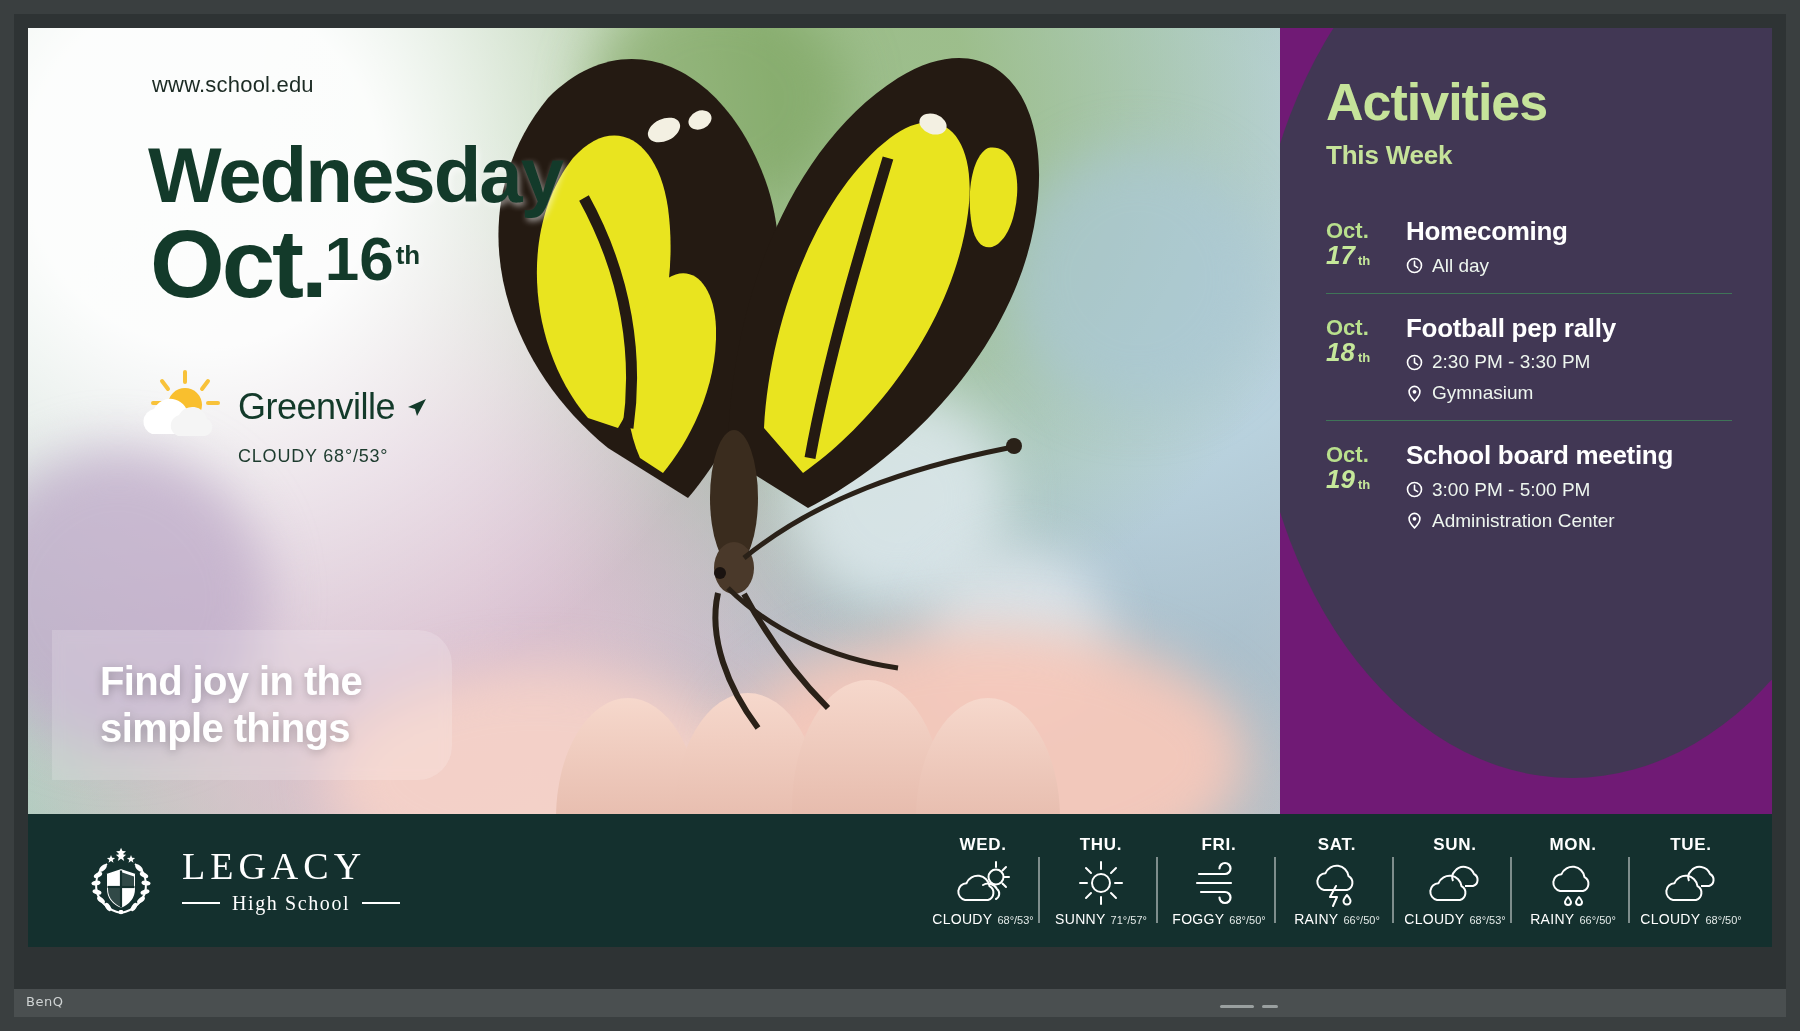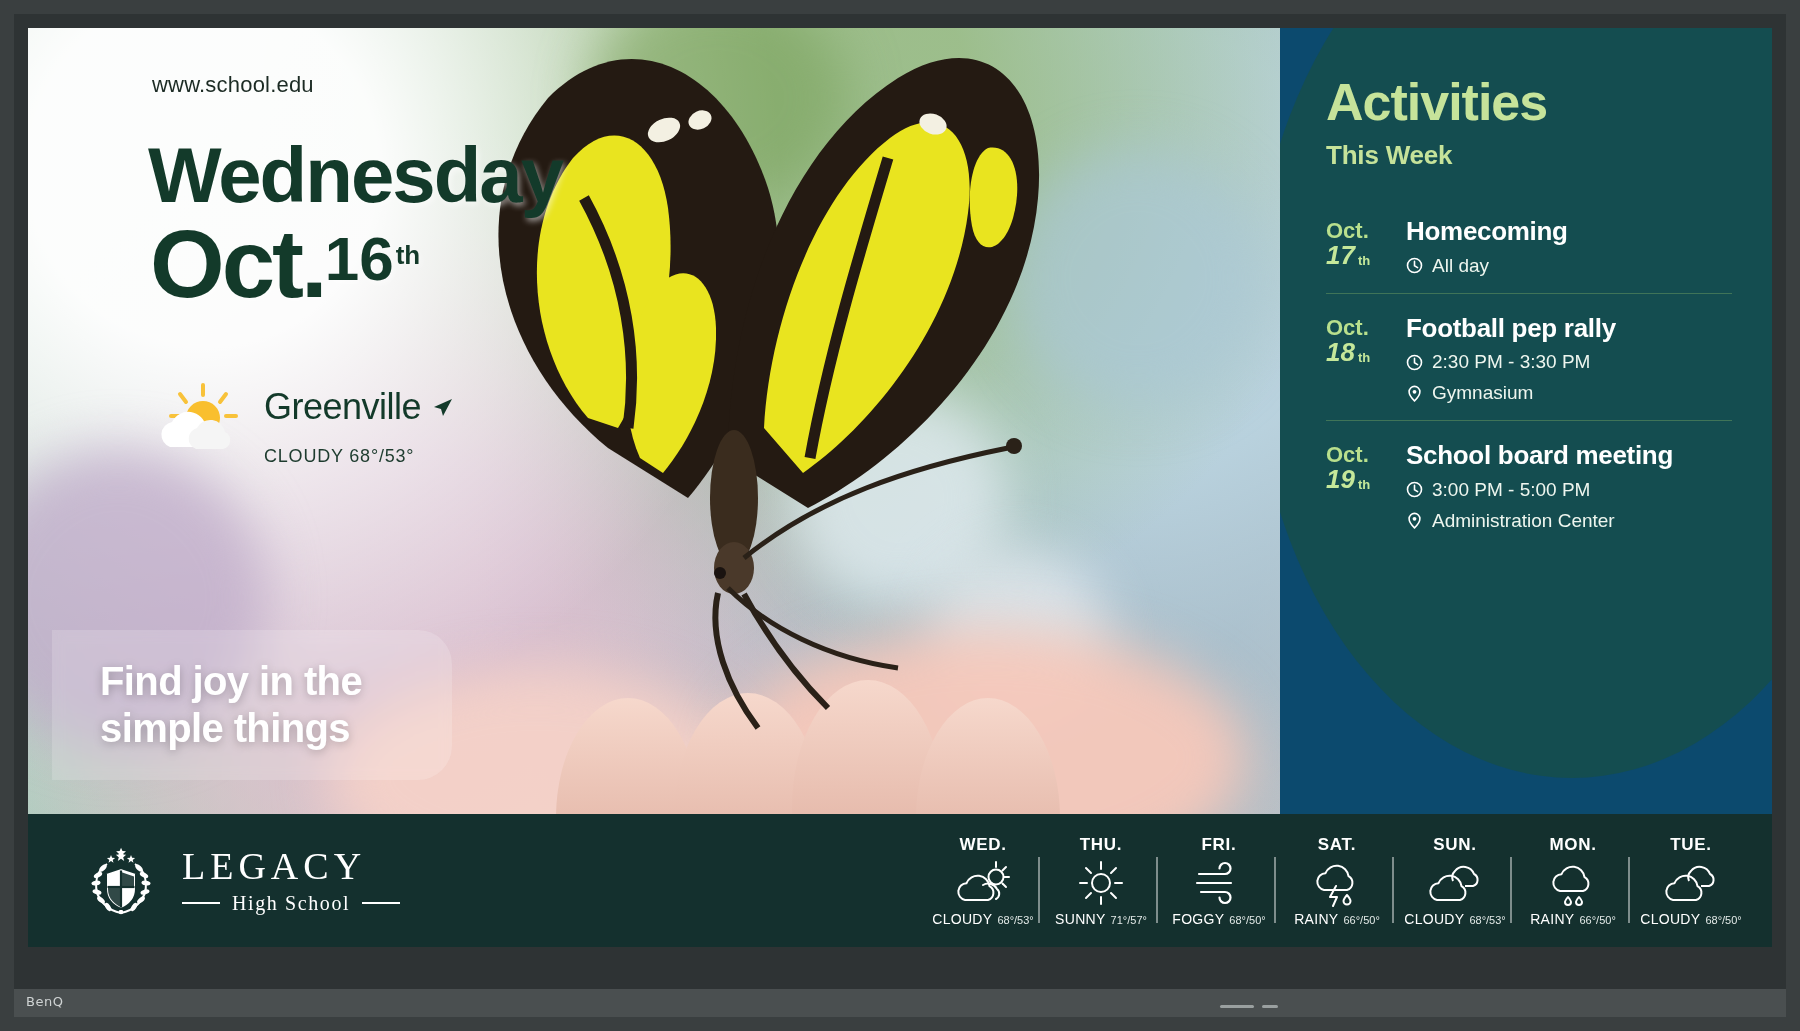--- a/index.html
+++ b/index.html
@@ -79,22 +79,22 @@
   }
   #daynum{
     font-size:62px; font-weight:700; color:#133a2a; line-height:1; margin-top:8px;
   }
   #daysuffix{
     font-size:26px; font-weight:700; color:#133a2a; margin-top:20px; margin-left:2px;
   }
 
   
   #current-weather{
-    position:absolute; left:128px; top:340px;
-    display:flex; align-items:center; gap:16px;
+    position:absolute; left:110px; top:340px;
+    display:flex; align-items:flex-start; gap:8px;
   }
   #current-wx-icon{ width:92px; height:72px; position:relative; margin-top:2px; }
   #current-wx-text{ padding-top:18px; }
   #city-row{ display:flex; align-items:center; gap:10px; }
   #city-name{ font-size:36px; font-weight:500; color:#133a2a; letter-spacing:-.5px; }
   #locate-icon{ width:22px; height:22px; }
   #current-cond{
     font-size:18px; color:#1d3b2e; letter-spacing:.8px; margin-top:18px;
   }
 
@@ -108,21 +108,21 @@
   }
   #quote-text{
     color:#ffffff; font-size:40px; font-weight:700; line-height:1.17;
     padding-left:48px; letter-spacing:-.6px;
     text-shadow:0 2px 10px rgba(0,0,0,.25);
   }
 
   
   #sidebar{
     position:absolute; left:1252px; top:0; width:492px; height:786px;
-    background:#0c4a6e; overflow:hidden;
+    background:#701a75; overflow:hidden;
   }
   #sidebar-arc{
     position:absolute; right:-120px; top:-150px; width:640px; height:900px;
     border-radius:50%; background:#1c5139; opacity:.55;
   }
   #sidebar-inner{ position:relative; z-index:2; padding:48px 40px 0 46px; }
   #activities-title{
     font-size:52px; font-weight:700; color:#c6e39a; letter-spacing:-1px; line-height:1;
   }
   #activities-sub{

